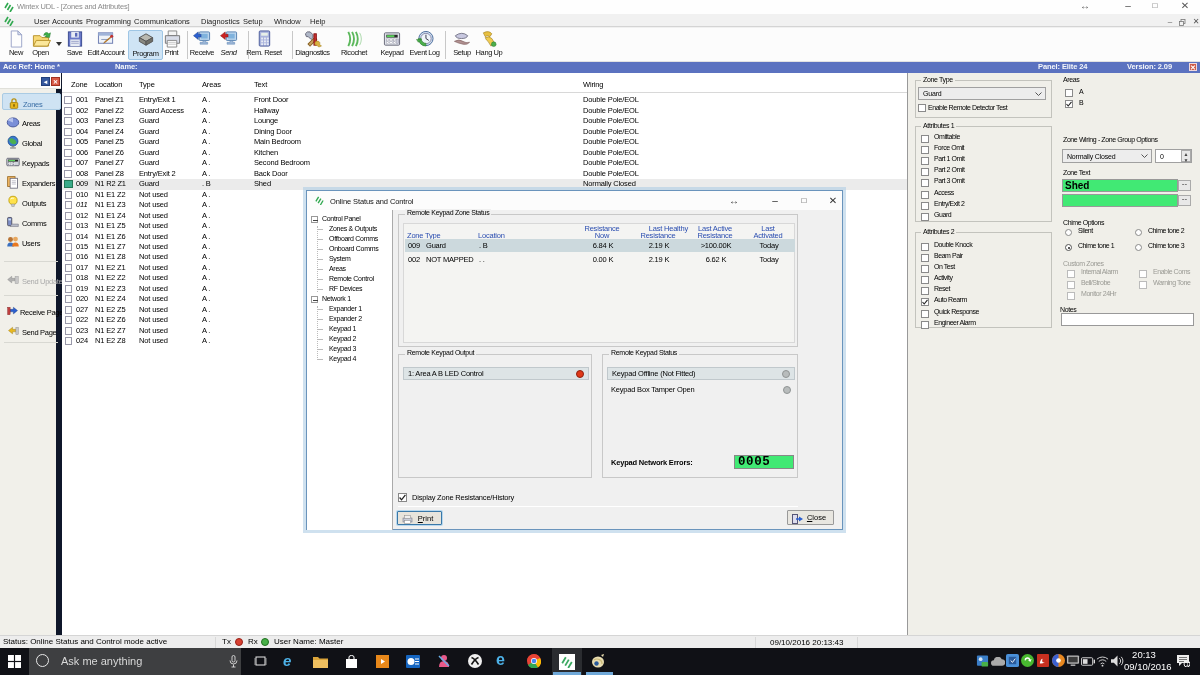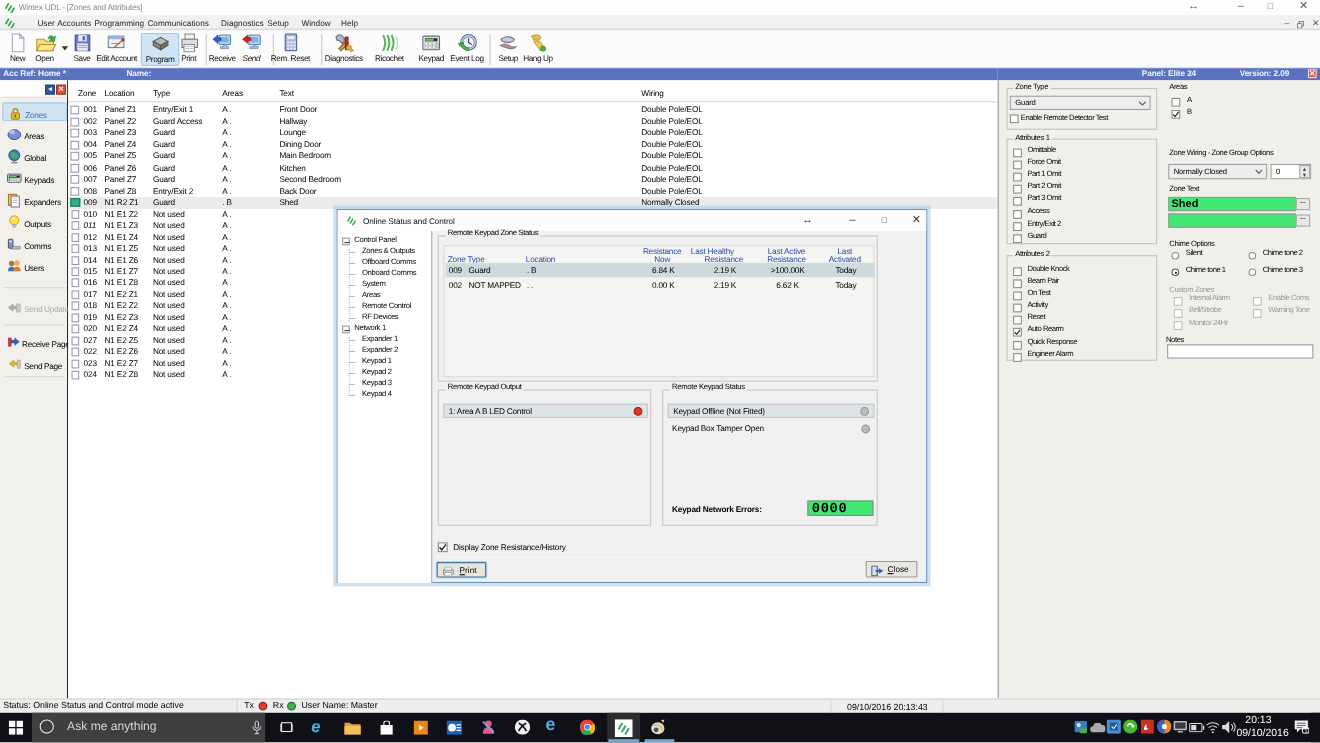--- a/index.html
+++ b/index.html
@@ -20,21 +20,21 @@
 #toolbar { left:0; top:28px; width:1200px; height:34px; background:#fcfcfc; border-bottom:1px solid #e2e2e2; }
 .tbtn { position:absolute; top:2px; height:30px; text-align:center; font-size:7.5px; letter-spacing:-0.4px; color:#111; white-space:nowrap; }
 .tbtn .ic { display:block; margin:0 auto; width:20px; height:18px; }
 .tbtn.sel { background:#cfe4f5; border:1px solid #9fc6e5; border-radius:2px; }
 .tsep { position:absolute; top:3px; width:1px; height:28px; background:#c8c8c8; }
 
 
 .bluebar { background:#5b72c0; color:#f4f6fa; font-weight:bold; font-size:7.5px; letter-spacing:-0.1px; }
 
 
-#sidebar { left:0; top:73px; width:62px; height:562px; background:#f1f0ea; border-right:1px solid #0f172a; }
+#sidebar { left:0; top:73px; width:62px; height:562px; background:#f1f0ea; border-right:6px solid #0f172a; }
 .navitem { position:absolute; left:2px; width:59px; height:15px; font-size:7.5px; letter-spacing:-0.3px; color:#000; white-space:nowrap; }
 .navitem .nictn { position:absolute; left:4px; top:0px; width:14px; height:14px; }
 .navitem .nlbl { position:absolute; left:20px; top:4px; }
 .navitem.sel { background:#cfe3f3; border:1px solid #aacbe3; border-radius:2px; }
 
 
 #tablearea { left:62px; top:73px; width:845px; height:562px; background:#fff; }
 .trow { position:absolute; left:0; width:845px; height:10.5px; font-size:7.5px; letter-spacing:-0.15px; white-space:nowrap; }
 .trow i { position:absolute; font-style:normal; top:0; } .c-loc { left:33px; } .c-type { left:77px; } .c-areas { left:140px; } .c-text { left:192px; } .c-wir { left:521px; }
 
@@ -695,21 +695,21 @@
   </div>
 
   <div class="abs" style="left:91px;top:23px;width:400px;height:133px;border:1px solid #c8c8c8;background:#f0f0f0;">
     <span class="abs" style="left:6px;top:-6px;background:#f0f0f0;padding:0 2px;font-size:7px;letter-spacing:-0.3px;white-space:nowrap;">Remote Keypad Zone Status</span>
     <div class="abs" style="left:4px;top:8px;width:392px;height:120px;background:#f4f4f2;border:1px solid #d8d8d8;color:#2a4db0;font-size:7.5px;letter-spacing:-0.2px;">
       <span class="abs" style="left:3px;top:7px;">Zone</span>
       <span class="abs" style="left:21px;top:7px;">Type</span>
       <span class="abs" style="left:74px;top:7px;">Location</span>
       <span class="abs" style="left:168px;top:0px;width:60px;text-align:center;">Resistance</span>
         <span class="abs" style="left:168px;top:7px;width:60px;text-align:center;">Now</span>
-      <span class="abs" style="left:224px;top:0px;width:60px;text-align:left;">Last Healthy</span>
+      <span class="abs" style="left:224px;top:0px;width:60px;text-align:right;">Last Healthy</span>
         <span class="abs" style="left:224px;top:7px;width:60px;text-align:center;">Resistance</span>
       <span class="abs" style="left:281px;top:0px;width:60px;text-align:center;">Last Active</span>
         <span class="abs" style="left:281px;top:7px;width:60px;text-align:center;">Resistance</span>
       <span class="abs" style="left:336px;top:0px;width:56px;text-align:center;">Last</span>
         <span class="abs" style="left:336px;top:7px;width:56px;text-align:center;">Activated</span>
       <div class="abs" style="left:1px;top:15px;width:390px;height:13px;background:#ccd9dd;color:#000;">
         <span class="abs" style="left:3px;top:2px;">009</span>
           <span class="abs" style="left:21px;top:2px;">Guard</span>
           <span class="abs" style="left:74px;top:2px;">. B</span>
           <span class="abs" style="left:168px;top:2px;width:60px;text-align:center;">6.84 K</span>
@@ -741,21 +741,21 @@
     <span class="abs" style="left:6px;top:-6px;background:#f0f0f0;padding:0 2px;font-size:7px;letter-spacing:-0.3px;white-space:nowrap;">Remote Keypad Status</span>
     <div class="abs" style="left:4px;top:12px;width:188px;height:13px;background:#dde4e6;border:1px solid #c0c8cc;font-size:7.5px;letter-spacing:-0.2px;">
       <span class="abs" style="left:4px;top:1px;">Keypad Offline (Not Fitted)</span>
       <span class="abs" style="right:4px;top:2px;width:8px;height:8px;border-radius:50%;background:#b8bcbc;border:1px solid #909494;"></span>
     </div>
     <div class="abs" style="left:4px;top:29px;width:188px;height:13px;font-size:7.5px;letter-spacing:-0.2px;">
       <span class="abs" style="left:4px;top:1px;">Keypad Box Tamper Open</span>
       <span class="abs" style="right:4px;top:2px;width:8px;height:8px;border-radius:50%;background:#b8bcbc;border:1px solid #909494;"></span>
     </div>
     <span class="abs" style="left:8px;top:103px;font-size:7.5px;letter-spacing:-0.2px;font-weight:bold;">Keypad Network Errors:</span>
-    <div class="abs" style="left:131px;top:100px;width:60px;height:14px;background:#41e974;border:1px solid #888;font-family:'Liberation Mono',monospace;font-weight:bold;font-size:12.5px;letter-spacing:0.6px;line-height:13px;padding-left:3px;">0000</div>
+    <div class="abs" style="left:131px;top:100px;width:60px;height:14px;background:#41e974;border:1px solid #888;font-family:'Liberation Mono',monospace;font-weight:bold;font-size:12.5px;letter-spacing:0.6px;line-height:13px;padding-left:3px;">0005</div>
   </div>
 
   <div class="abs" style="left:91px;top:302px;width:9px;height:9px;background:#fff;border:1px solid #888;">
       <svg width="7" height="7" viewBox="0 0 6 6" style="position:absolute;left:0;top:0">
         <path d="M0.5 3 L2.2 5 L5.5 0.8" fill="none" stroke="#222" stroke-width="1.1"></path>
       </svg>
     </div>
   <span class="abs" style="left:105px;top:302px;font-size:7.5px;letter-spacing:-0.2px;">Display Zone Resistance/History</span>
   <div class="abs" style="left:91px;top:315px;width:400px;height:1px;background:#ddd;border-bottom:1px solid #fff;"></div>
   <div class="abs" style="left:90px;top:320px;width:45px;height:14px;background:#e7e4dc;border:1px solid #3a78a8;box-shadow:0 0 0 1px #b8d8ee;border-radius:1px;font-size:7.5px;text-align:center;line-height:13px;">

